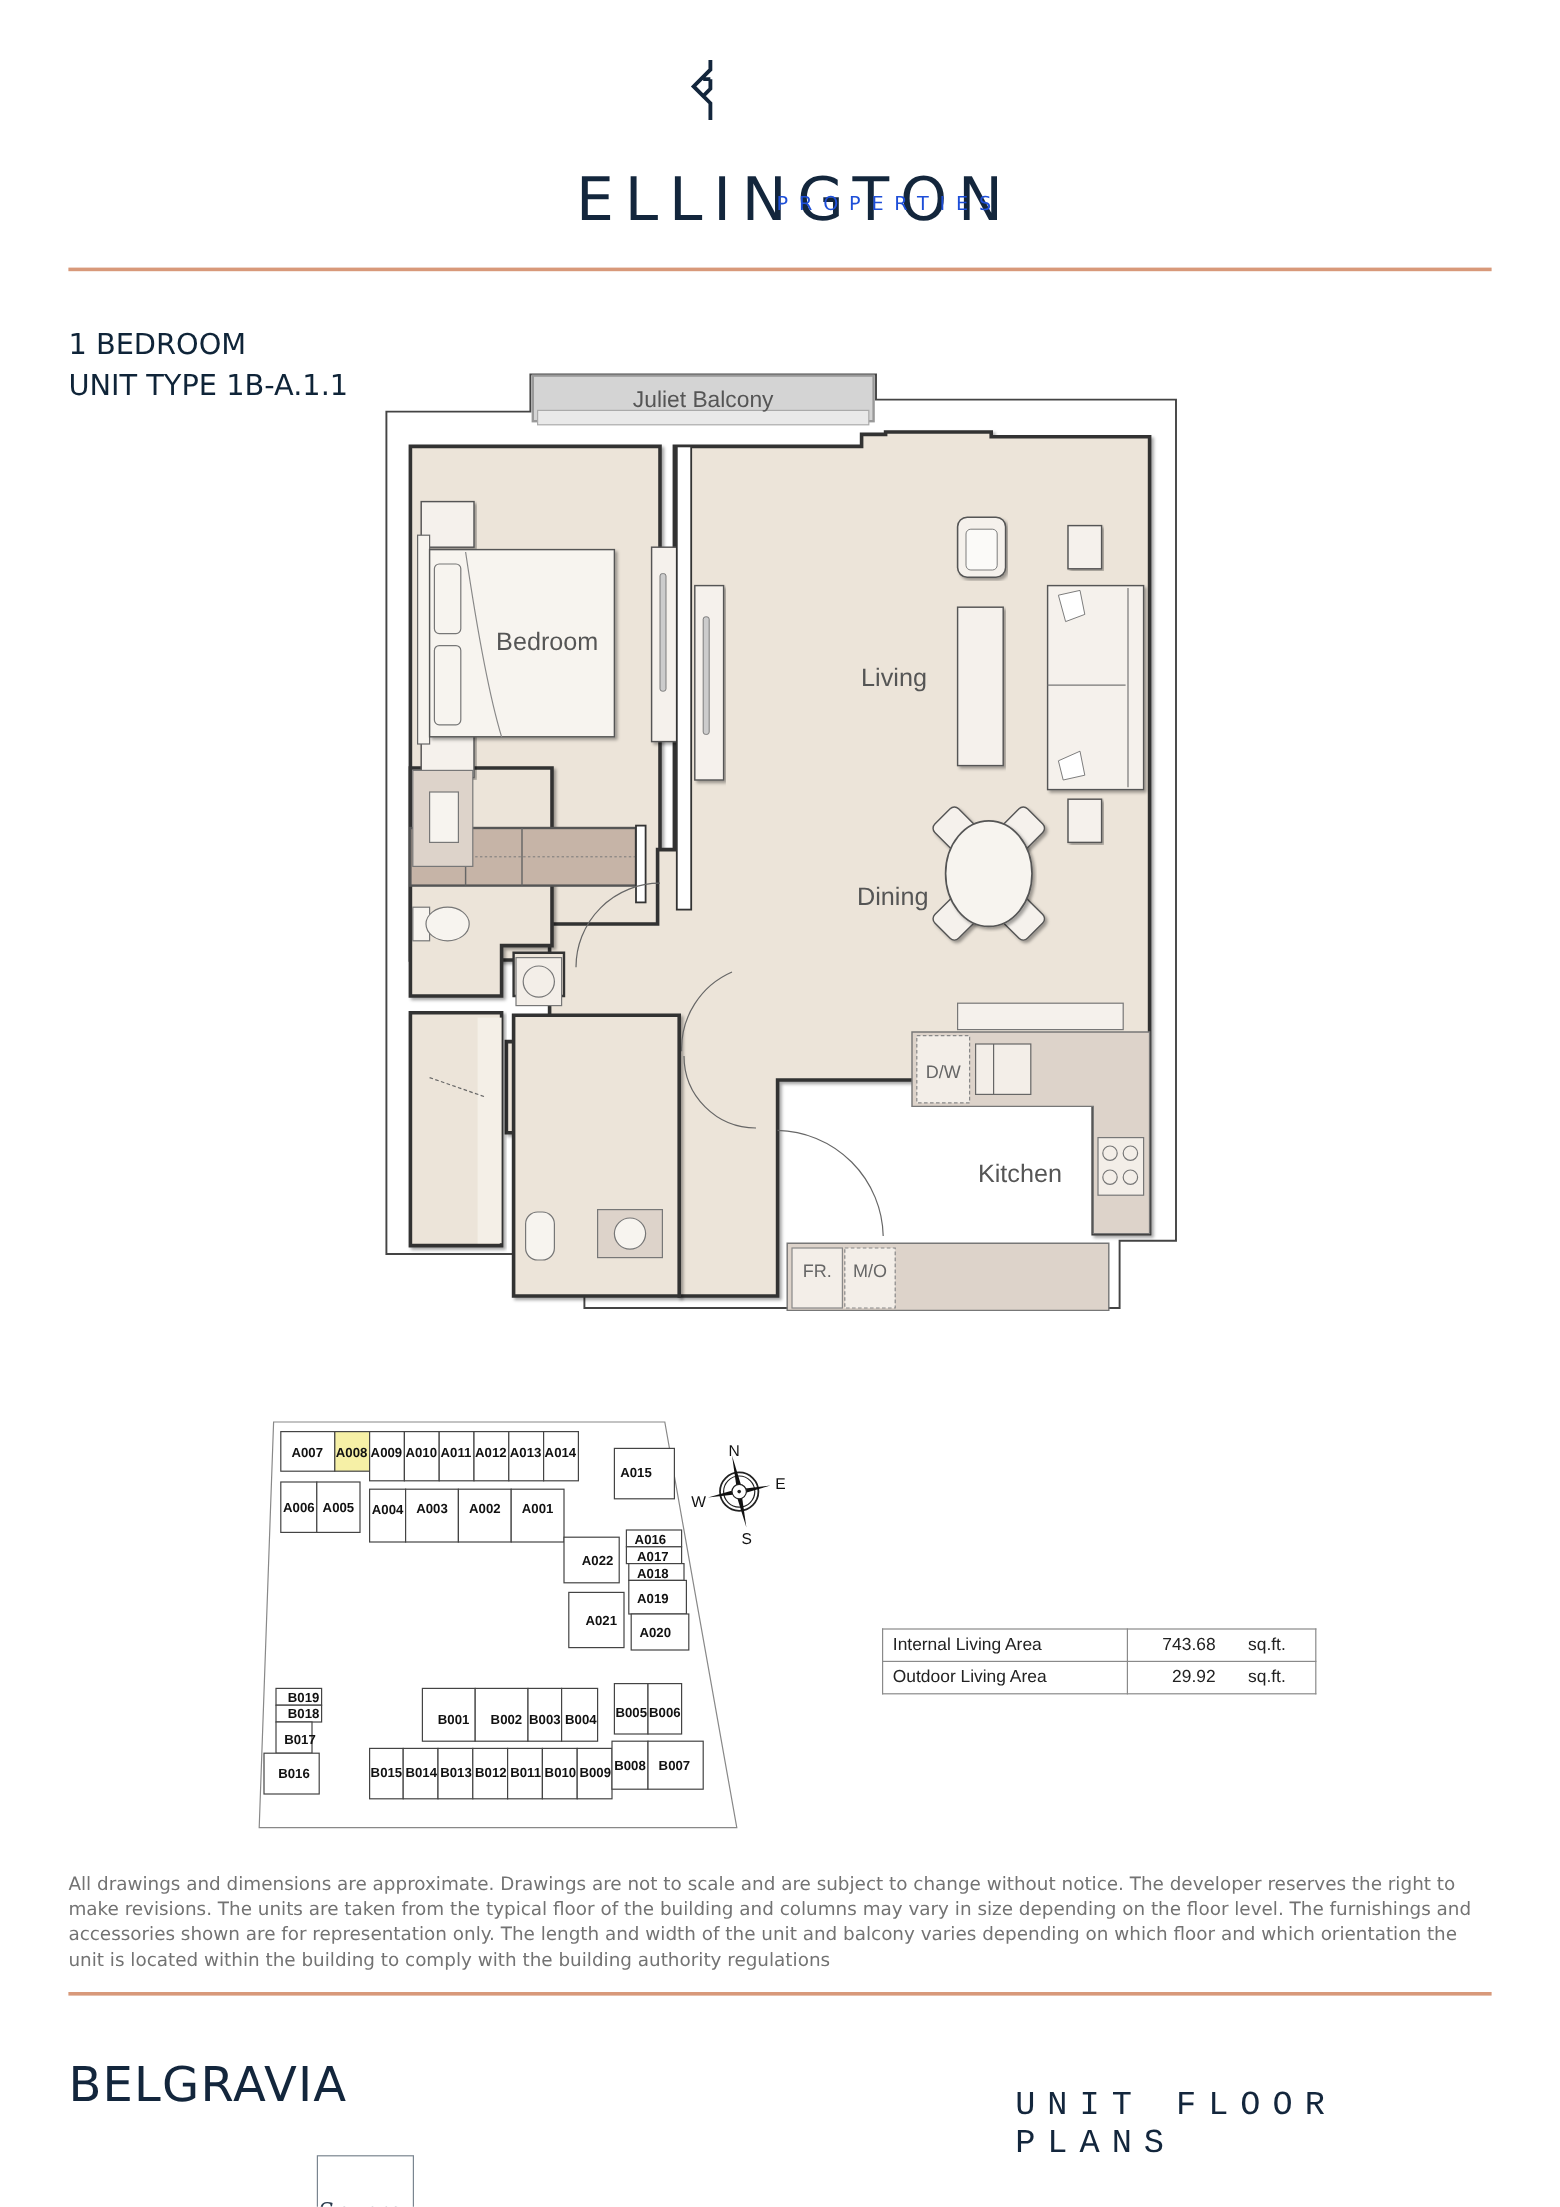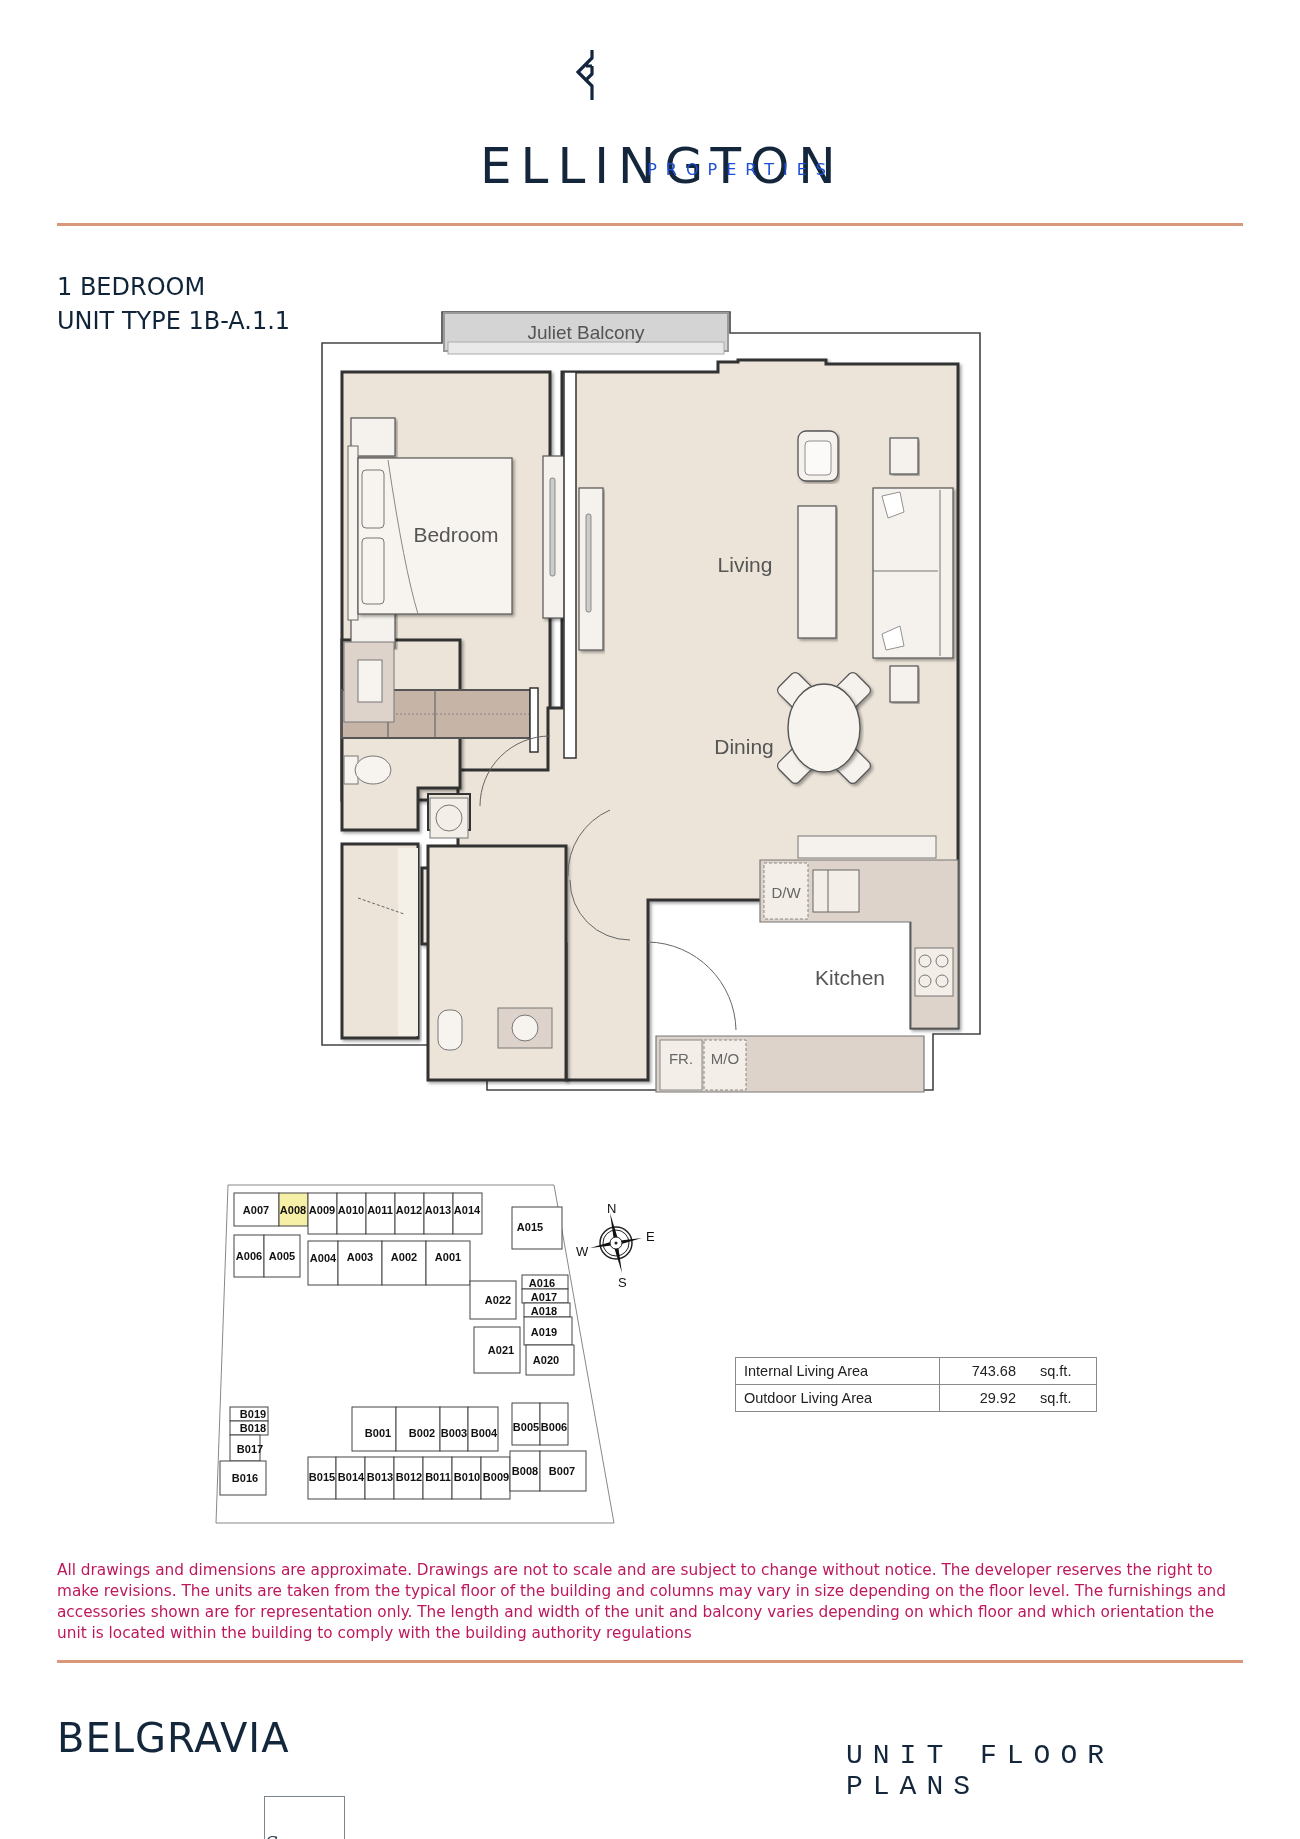--- a/index.html
+++ b/index.html
@@ -23,23 +23,23 @@
   
   .keyplan { left:212px; top:1183px; width:480px; height:345px; }
   .unit-label { font-family:"Liberation Sans", sans-serif; font-weight:bold; font-size:11px; fill:#111; }
   .compass-label { font-family:"Liberation Sans", sans-serif; font-size:13px; fill:#111; }
 
   
   .area-table { left:735px; top:1357px; width:362px; border-collapse:collapse; font-family:"Liberation Sans", sans-serif; font-size:14.5px; color:#222;border-radius:23px; }
   .area-table td { border:1.5px solid #8a8a8a; height:26px; padding:0 8px; }
   .area-table td.val { text-align:right; width:140px; }
   .area-table tr.total td { background:#c4c3c6; }
-  .unit { display:inline-block; width:48px; text-align:left; padding-left:0;margin-left:24px; }
-
-  .disclaimer { left:57px; top:1560px; width:1190px; font-family:"DejaVu Sans", sans-serif; font-size:15.3px; line-height:21px; color:#be185d; }
+  .unit { display:inline-block; width:48px; text-align:left; padding-left:27px; }
+
+  .disclaimer { left:57px; top:1560px; width:1190px; font-family:"DejaVu Sans", sans-serif; font-size:15.3px; line-height:21px; color:#737373; }
 
   .brand { left:57px; top:1715px; font-family:"DejaVu Sans", sans-serif; font-size:40px; letter-spacing:1px; color:#13263c; font-weight:normal; }
   .brand-box { left:264px; top:1796px; width:81px; height:94px; border:1.5px solid #7a8590; box-sizing:border-box; display:flex; align-items:center; justify-content:flex-start; }
   .brand-box span { font-family:"DejaVu Serif", serif; font-style:italic; font-size:19px; color:#2b3c4e; }
   .doc-title { left:846px; top:1740px; width:410px; text-align:left; font-family:Liberation Mono, monospace; font-size:28px; letter-spacing:10px; color:#13263c; }
 </style>
 </head>
 <body>
 
 <div class="abs logo-icon">

